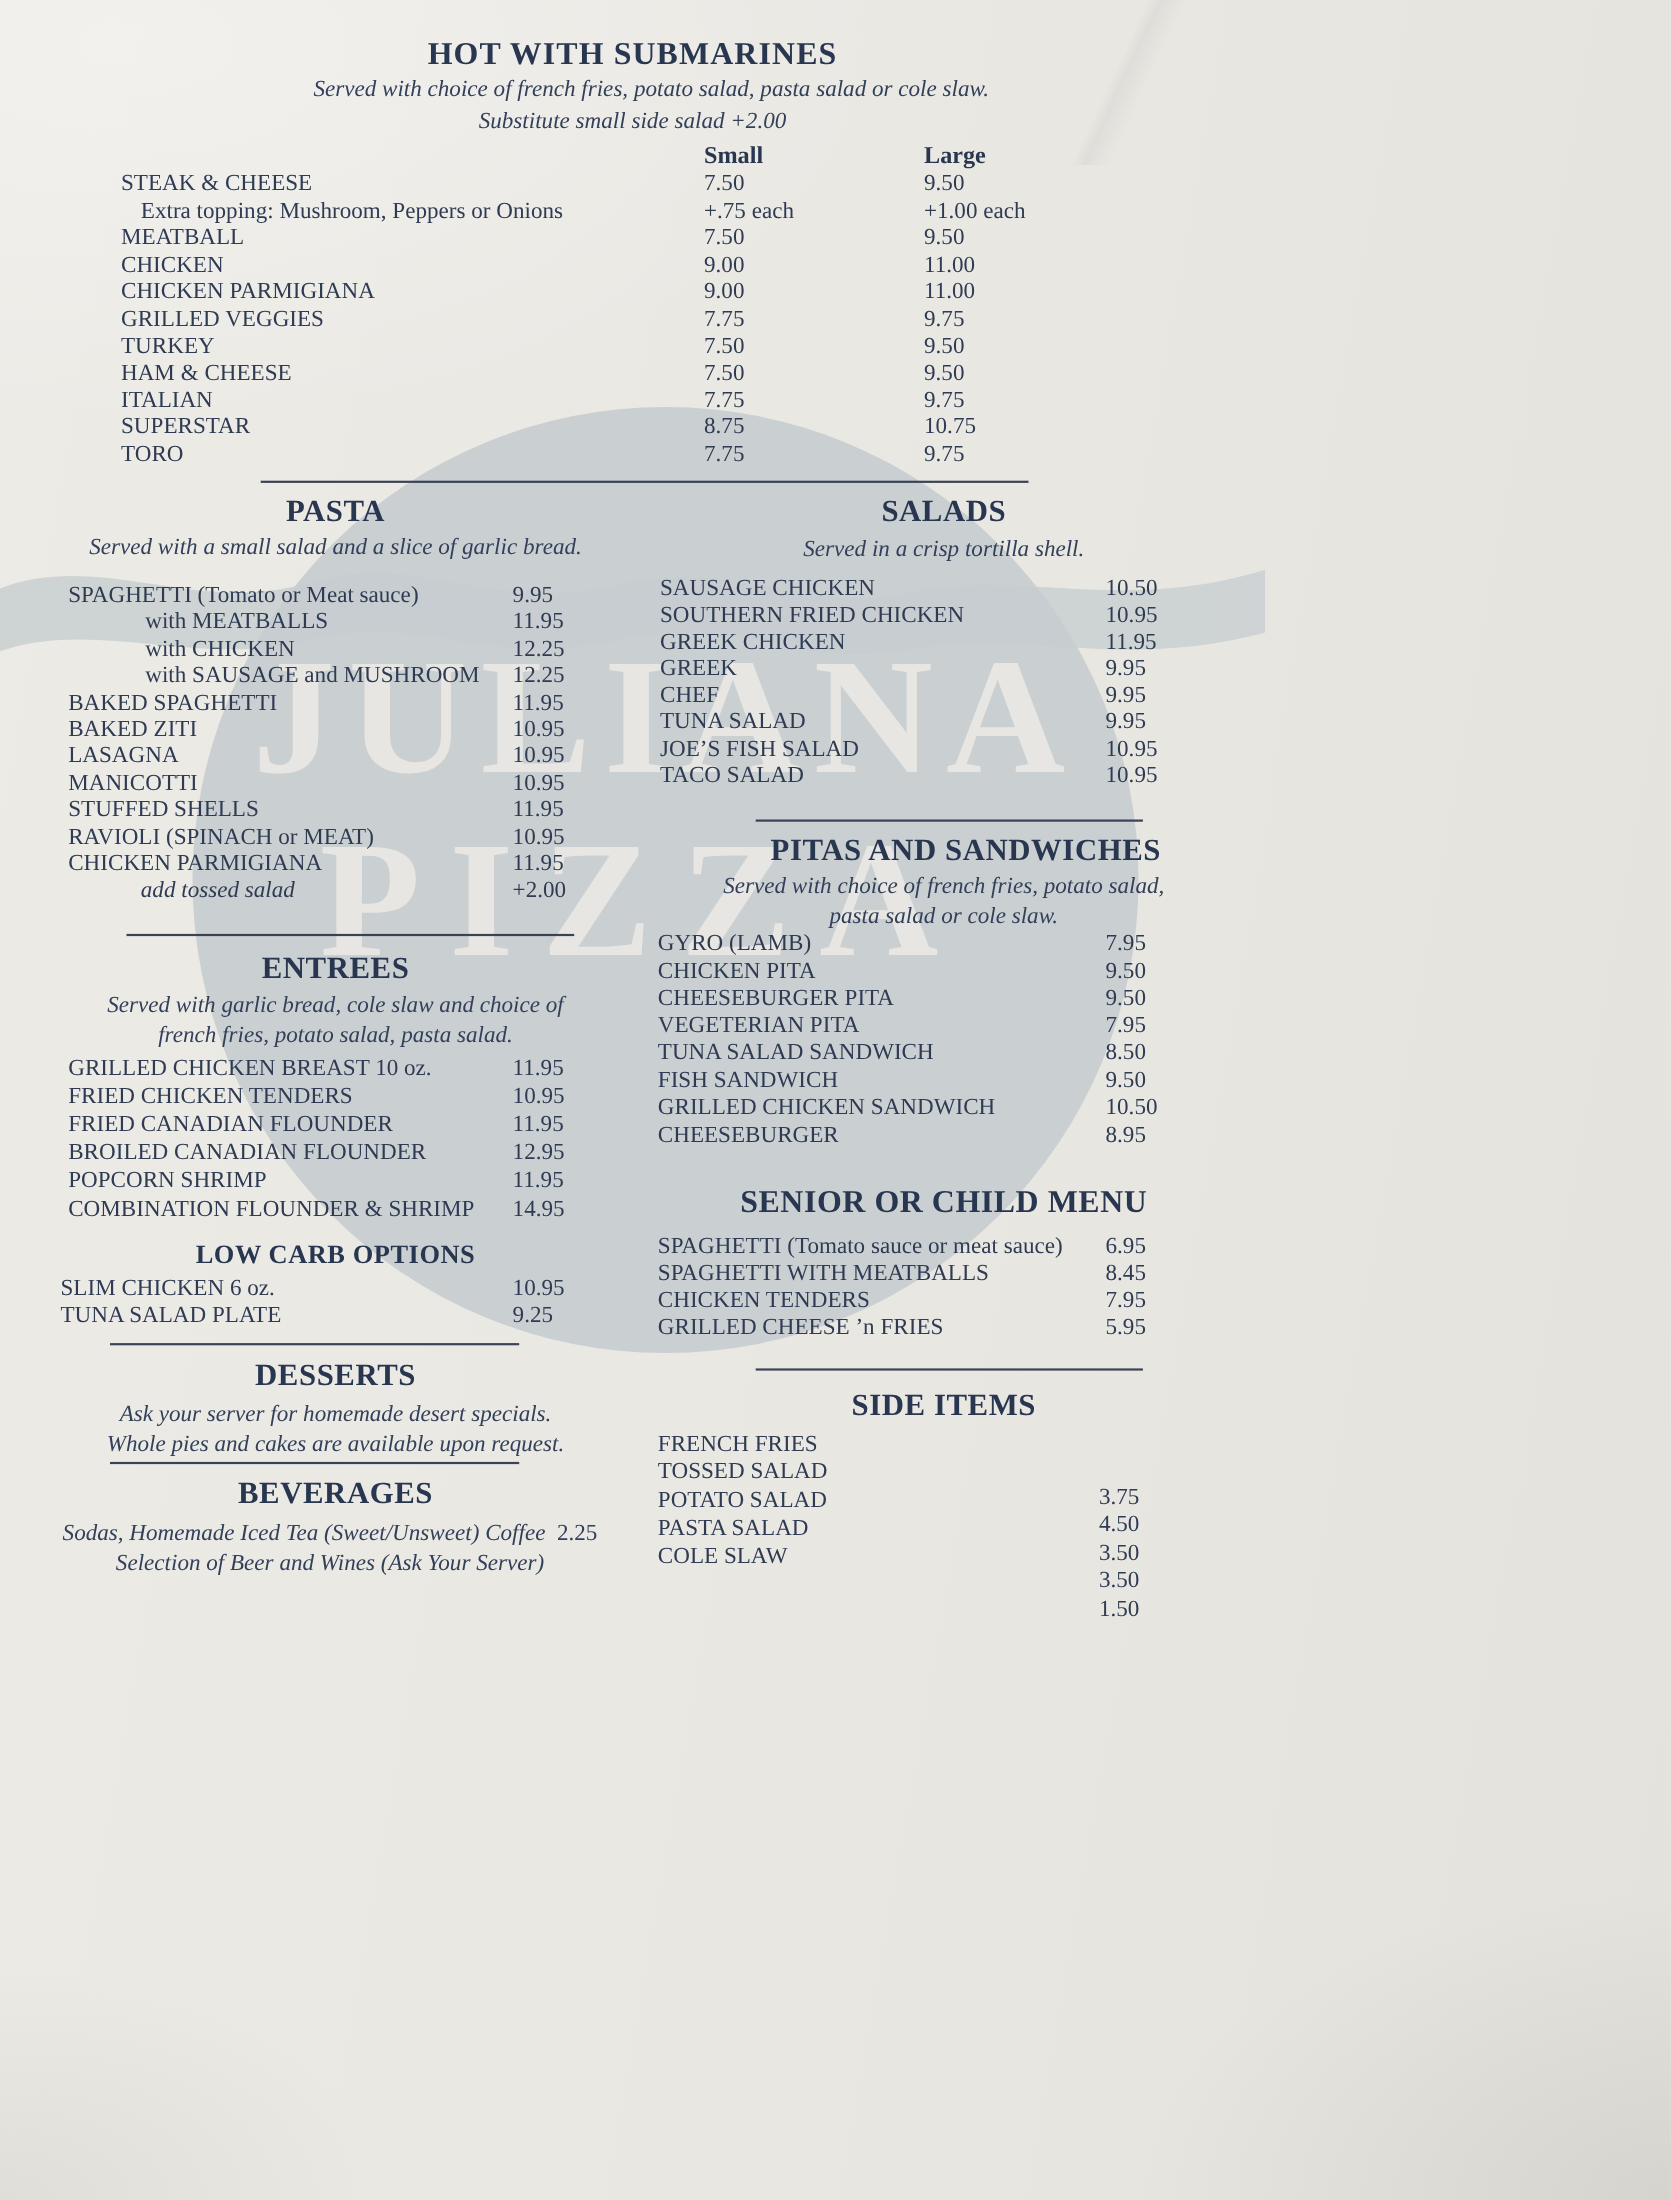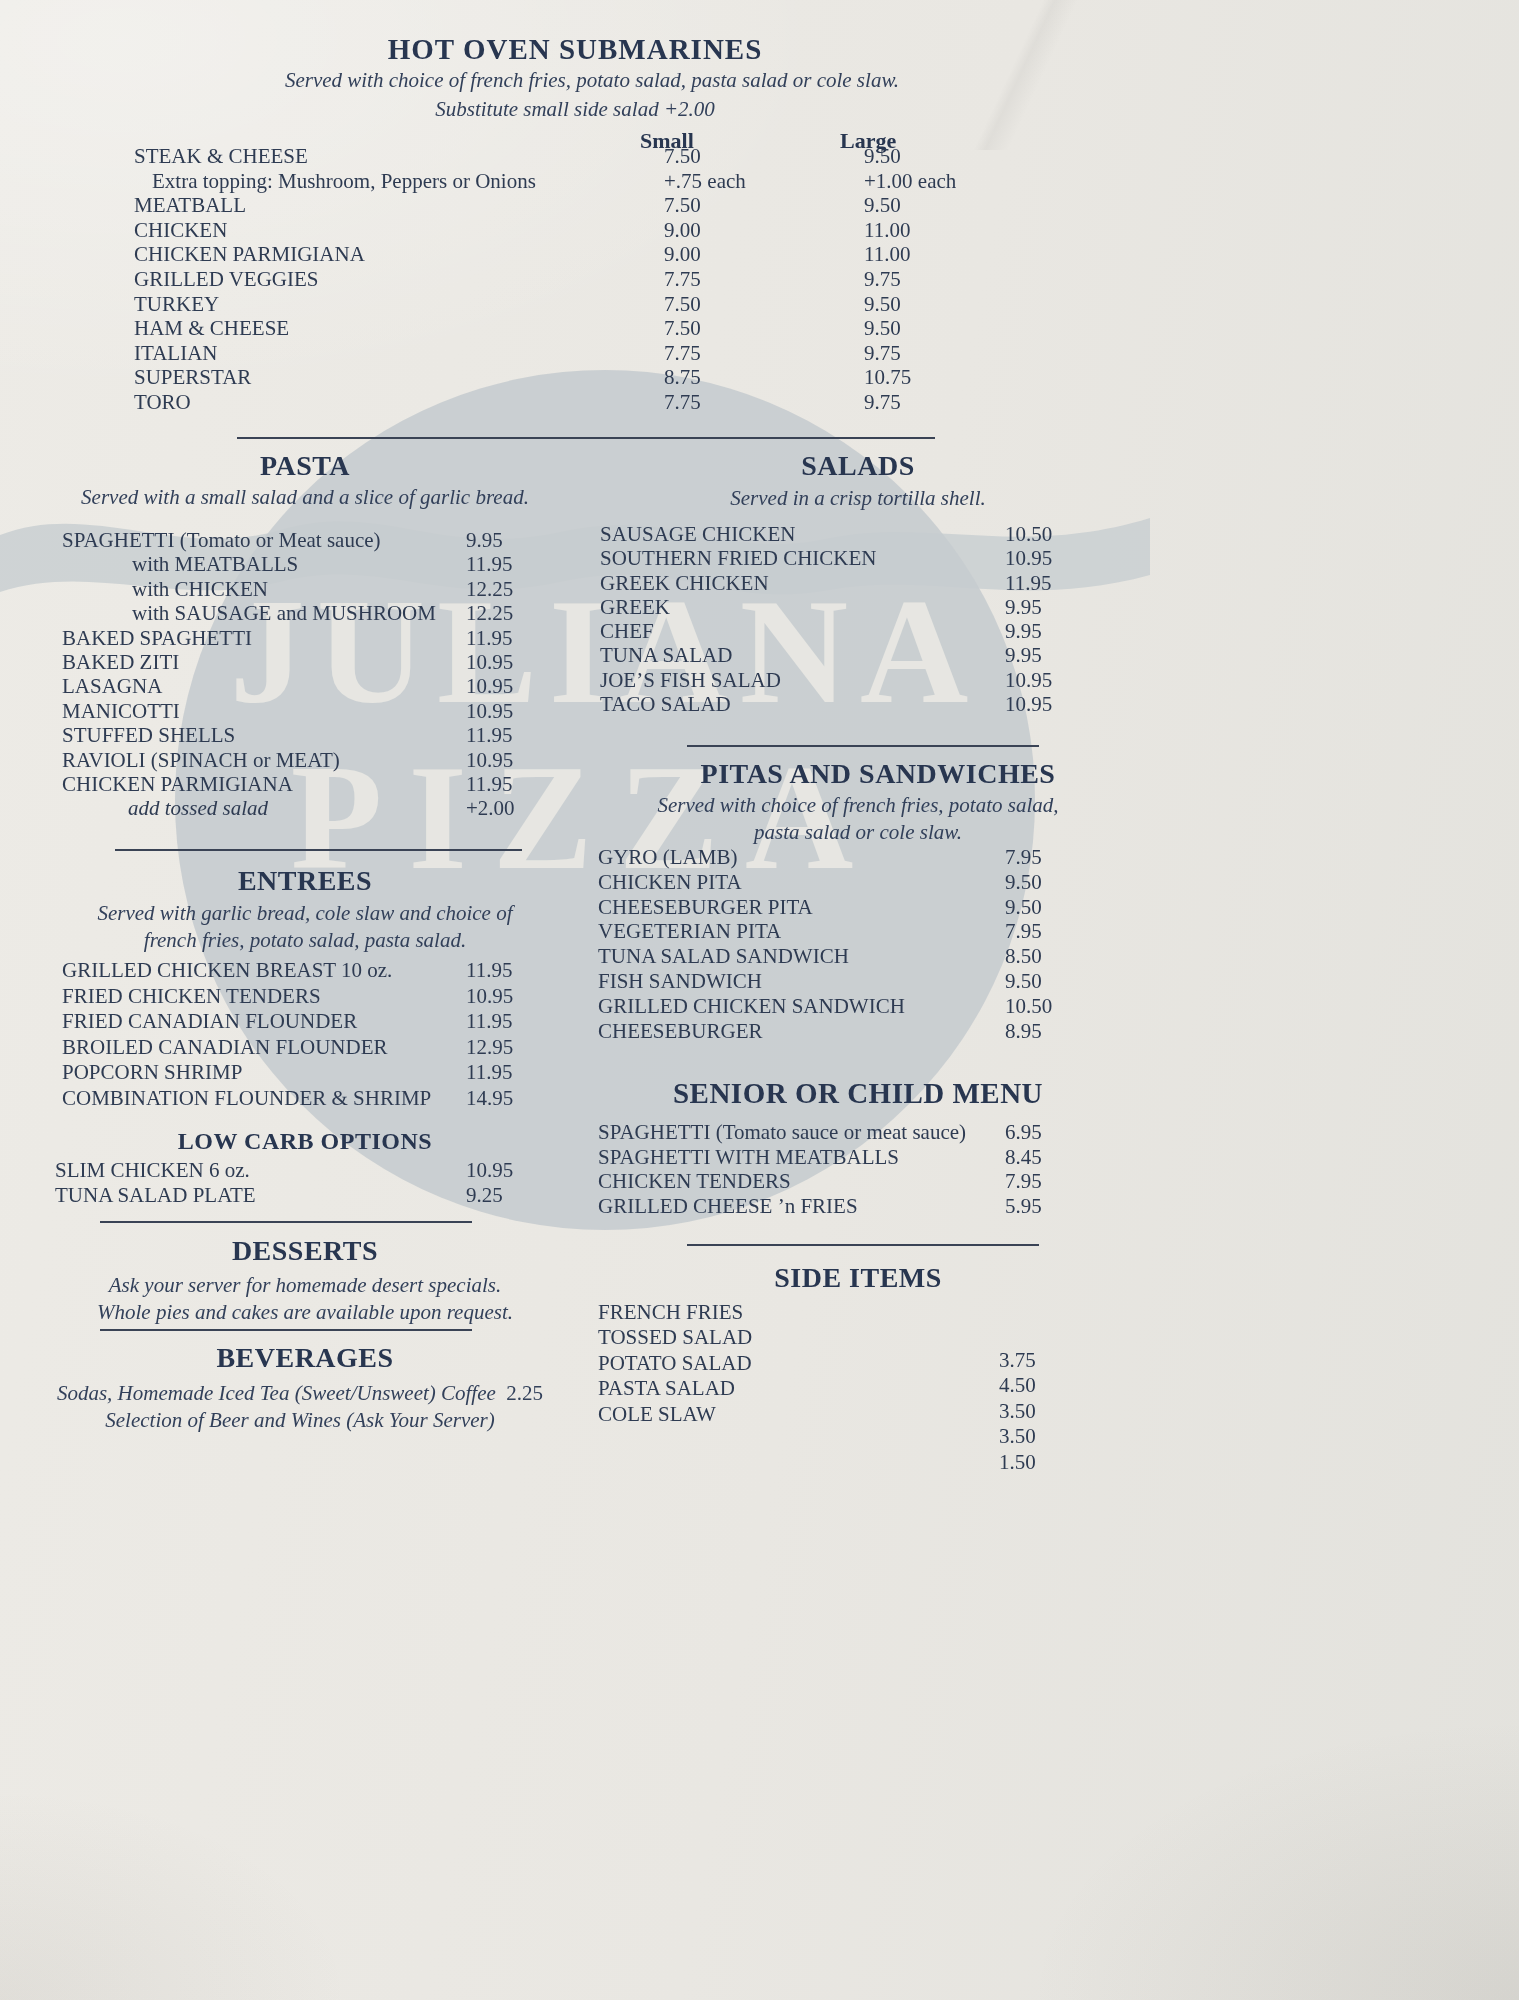--- a/index.html
+++ b/index.html
@@ -23,21 +23,21 @@
   .wm{position:absolute;left:0;top:370px;pointer-events:none;}
   .h1{position:absolute;font-weight:bold;font-size:29px;letter-spacing:1px;text-align:center;color:#283650;}
   .h2{position:absolute;font-weight:bold;font-size:28px;letter-spacing:.5px;text-align:center;color:#283650;}
   .sub{position:absolute;font-style:italic;font-size:21px;text-align:center;color:#32405a;}
   .colhead{position:absolute;font-weight:bold;font-size:22px;color:#283650;}
   .list{position:absolute;font-size:21px;}
   .row{position:relative;white-space:nowrap;}
   .price{position:absolute;top:0;}
   .divider{position:absolute;height:2px;background:#3a4355;}
 
-  .subs-list{left:0;top:144px;width:1150px;margin-left:24px;}
+  .subs-list{left:0;top:154px;width:1150px;}
   .subs-list .row{line-height:24.6px;}
   .subs-list .nm{margin-left:110px;}
   .subs-list .row.ind .nm{margin-left:128px;}
   .subs-list .price-s{position:absolute;left:640px;top:0;}
   .subs-list .price-l{position:absolute;left:840px;top:0;}
 
   .pasta-list{left:62px;top:528px;width:470px;}
   .pasta-list .row{line-height:24.4px;}
   .pasta-list .price{left:404px;}
   .pasta-list .row.ind .nm{margin-left:70px;}
@@ -76,21 +76,21 @@
 
   <svg class="wm" width="1150" height="880" viewBox="0 0 1150 880">
     <path d="M0,165 C90,130 180,190 280,160 C380,130 440,188 560,162 C680,136 720,192 830,168 C930,148 1020,188 1150,148 L1150,205 C1020,240 930,202 830,220 C720,240 680,186 560,212 C440,238 380,186 280,212 C180,238 90,192 0,222 Z" fill="#c9cfd1" opacity="0.85"></path>
     <circle cx="605" cy="430" r="430" fill="#c6cccf" opacity="0.9"></circle>
     <text x="605" y="332" text-anchor="middle" font-family="Liberation Serif, DejaVu Serif, serif" font-size="150" font-weight="bold" letter-spacing="12" fill="#e9e8e3" opacity="0.95">JULIANA</text>
     <text x="585" y="498" text-anchor="middle" font-family="Liberation Serif, DejaVu Serif, serif" font-size="150" font-weight="bold" letter-spacing="26" fill="#e9e8e3" opacity="0.95">PIZZA</text>
   </svg>
 
   <div class="crease"></div>
 
-  <div class="h1" style="left:0;top:33px;width:1150px;">HOT OVEN SUBMARINES</div>
+  <div class="h1" style="left:0;top:33px;width:1150px;">HOT WITH SUBMARINES</div>
   <div class="sub" style="left:0;top:68px;width:1150px;padding-left:17px;">Served with choice of french fries, potato salad, pasta salad or cole slaw.</div>
   <div class="sub" style="left:0;top:97px;width:1150px;">Substitute small side salad +2.00</div>
   <div class="colhead" style="left:640px;top:128px;">Small</div>
   <div class="colhead" style="left:840px;top:128px;">Large</div>
 
   <div class="list subs-list">
     <div class="row"><span class="nm">STEAK &amp; CHEESE</span><span class="price-s">7.50</span><span class="price-l">9.50</span></div>
     <div class="row ind"><span class="nm">Extra topping: Mushroom, Peppers or Onions</span><span class="price-s">+.75 each</span><span class="price-l">+1.00 each</span></div>
     <div class="row"><span class="nm">MEATBALL</span><span class="price-s">7.50</span><span class="price-l">9.50</span></div>
     <div class="row"><span class="nm">CHICKEN</span><span class="price-s">9.00</span><span class="price-l">11.00</span></div>

